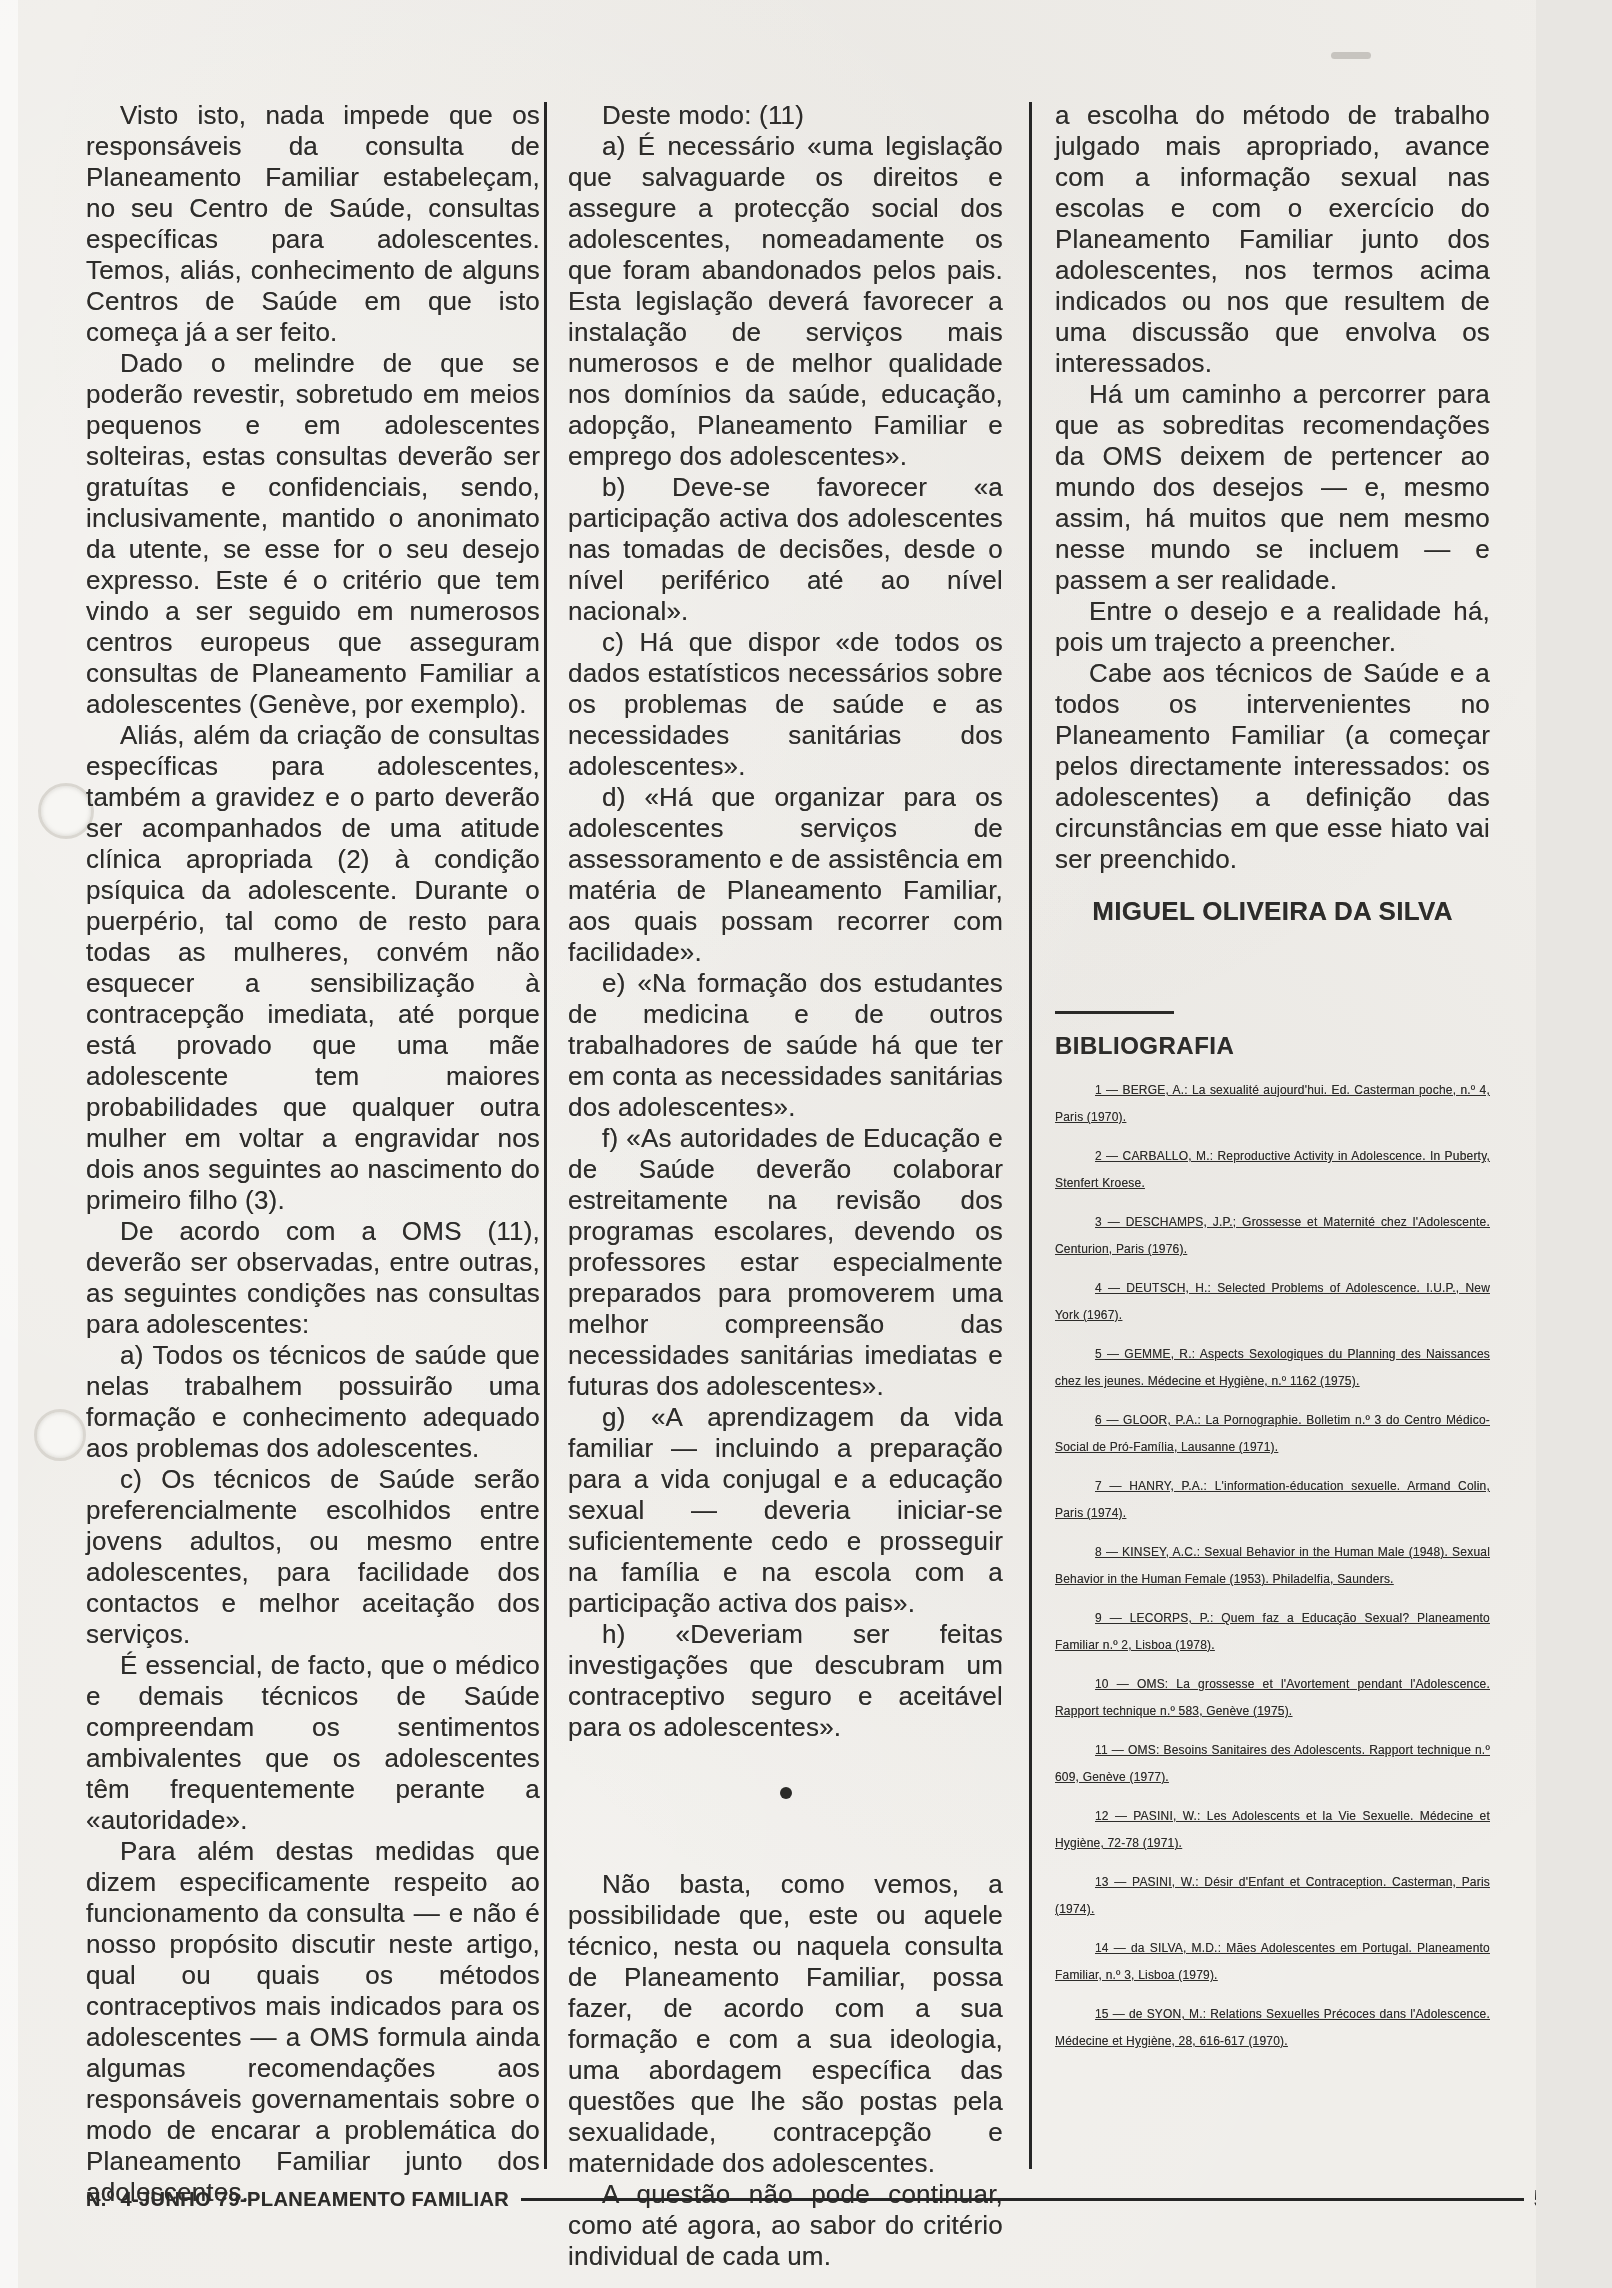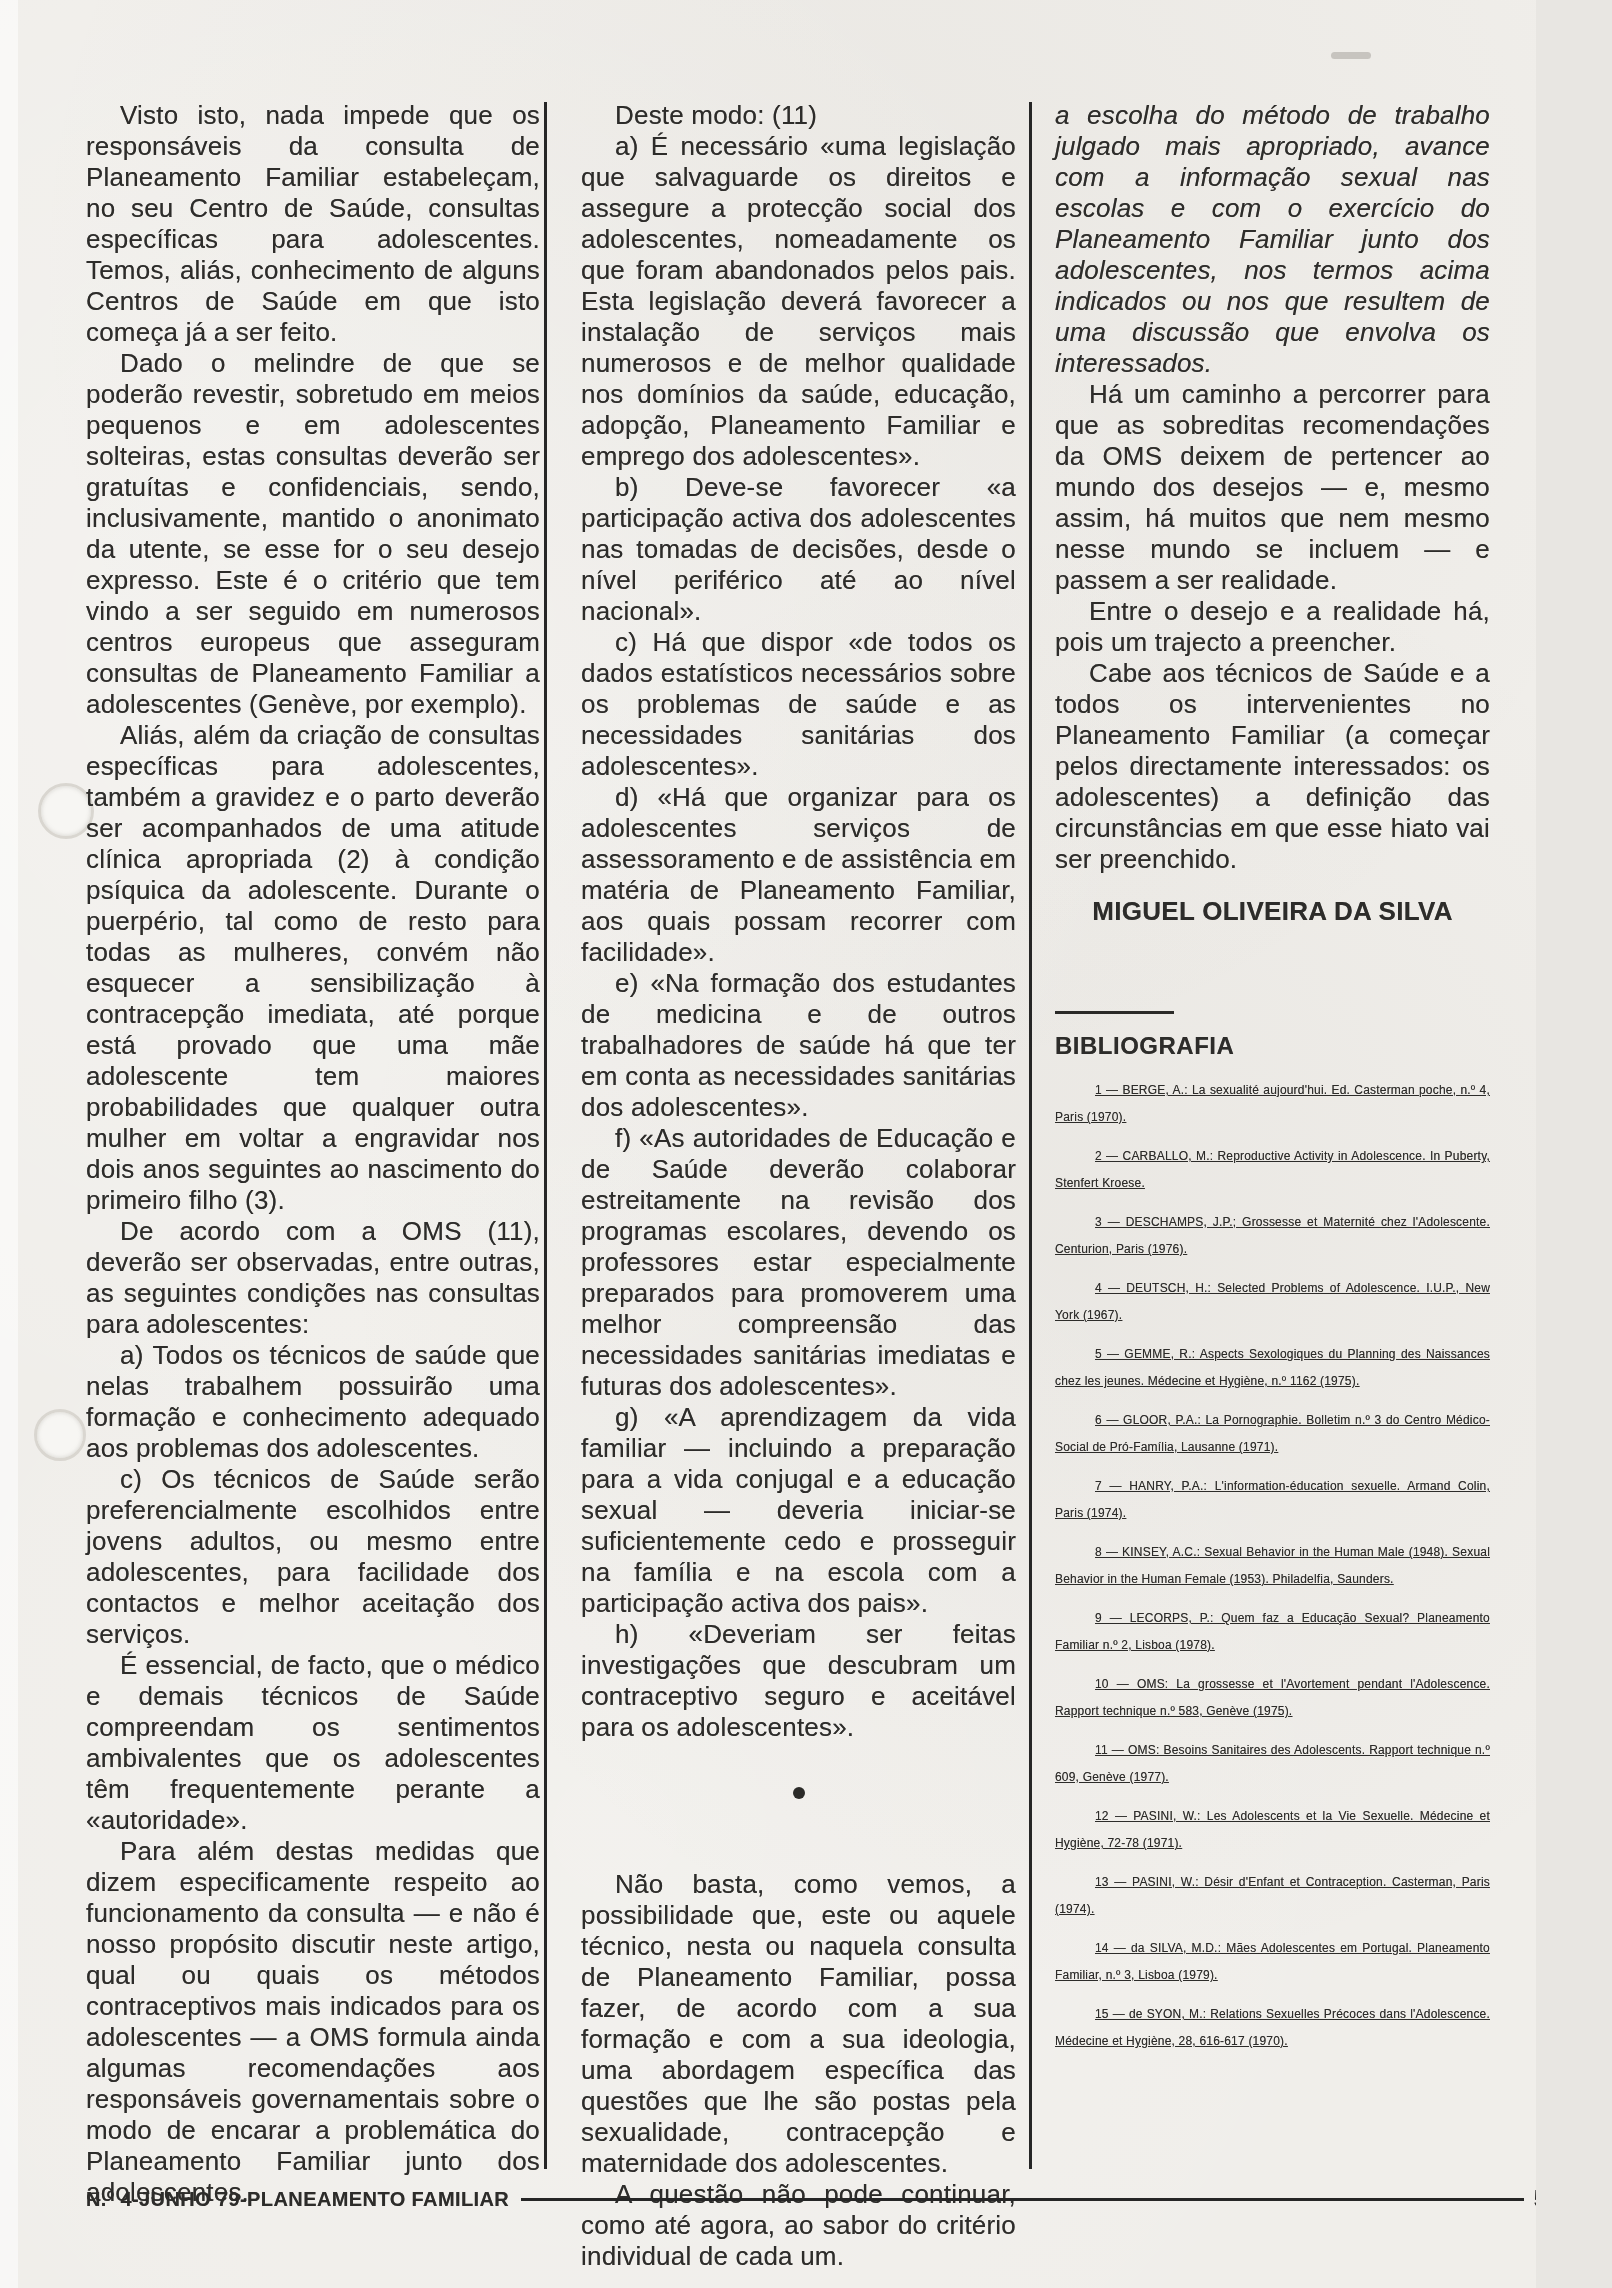--- a/index.html
+++ b/index.html
@@ -16,23 +16,23 @@
     color:#2d2c2a;
   }
   .edge-strip{position:absolute;left:0;top:0;width:18px;height:100%;background:rgba(255,255,255,0.55);}
   .corner-mark{position:absolute;left:1331px;top:52px;width:40px;height:7px;border-radius:4px;background:#c7c4bf;}
   .punch-hole{position:absolute;border:3px solid #d9d6d0;border-radius:50%;background:#f7f6f3;box-shadow:inset 0 0 4px rgba(150,145,138,0.35);}
   .hole-1{left:38px;top:783px;width:50px;height:50px;}
   .hole-2{left:34px;top:1409px;width:46px;height:46px;}
 
   .col{position:absolute;top:100px;text-align:justify;font-size:26px;line-height:31px;letter-spacing:0.2px;text-shadow:0 0 0.6px rgba(45,44,42,0.55);}
   .col p{margin:0;text-indent:34px;}
-  .col p.no-indent{text-indent:0;font-style:italic;}
+  .col p.no-indent{text-indent:0;}
   .col-1{left:86px;width:454px;}
-  .col-2{left:581px;width:435px;}
+  .col-2{left:568px;width:435px;}
   .col-3{left:1055px;width:435px;}
 
   .vrule{position:absolute;top:102px;width:3px;height:2067px;background:#262626;}
   .vrule-1{left:544px;}
   .vrule-2{left:1029px;}
 
   .section-dot{width:12px;height:12px;border-radius:50%;background:#2b2a28;margin:44px auto 70px auto;}
 
   .author{font-weight:bold;font-size:26px;text-align:center;text-indent:0 !important;margin-top:21px !important;letter-spacing:0.3px;}
   .bib-rule{width:119px;height:3px;background:#2b2a28;margin-top:84px;}

